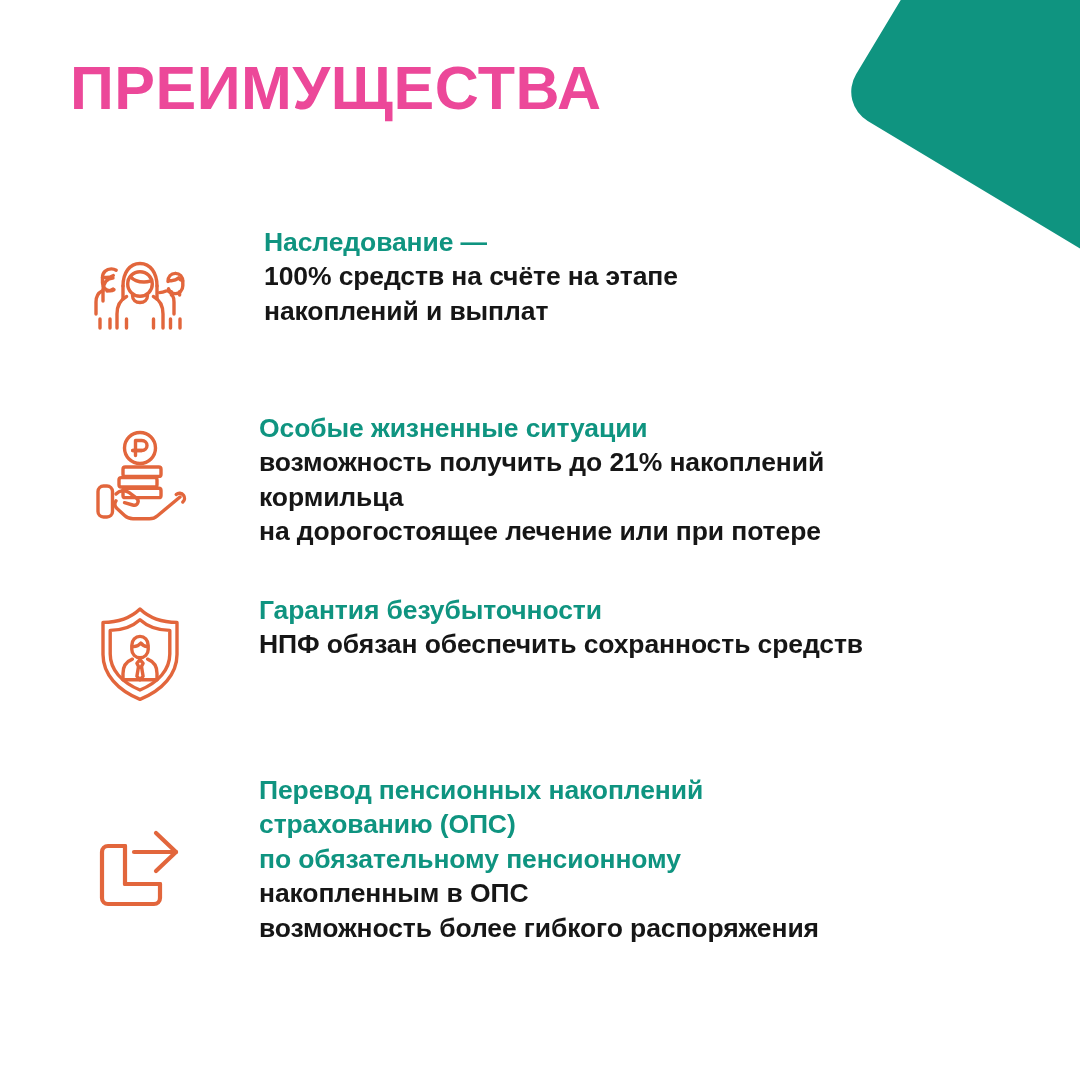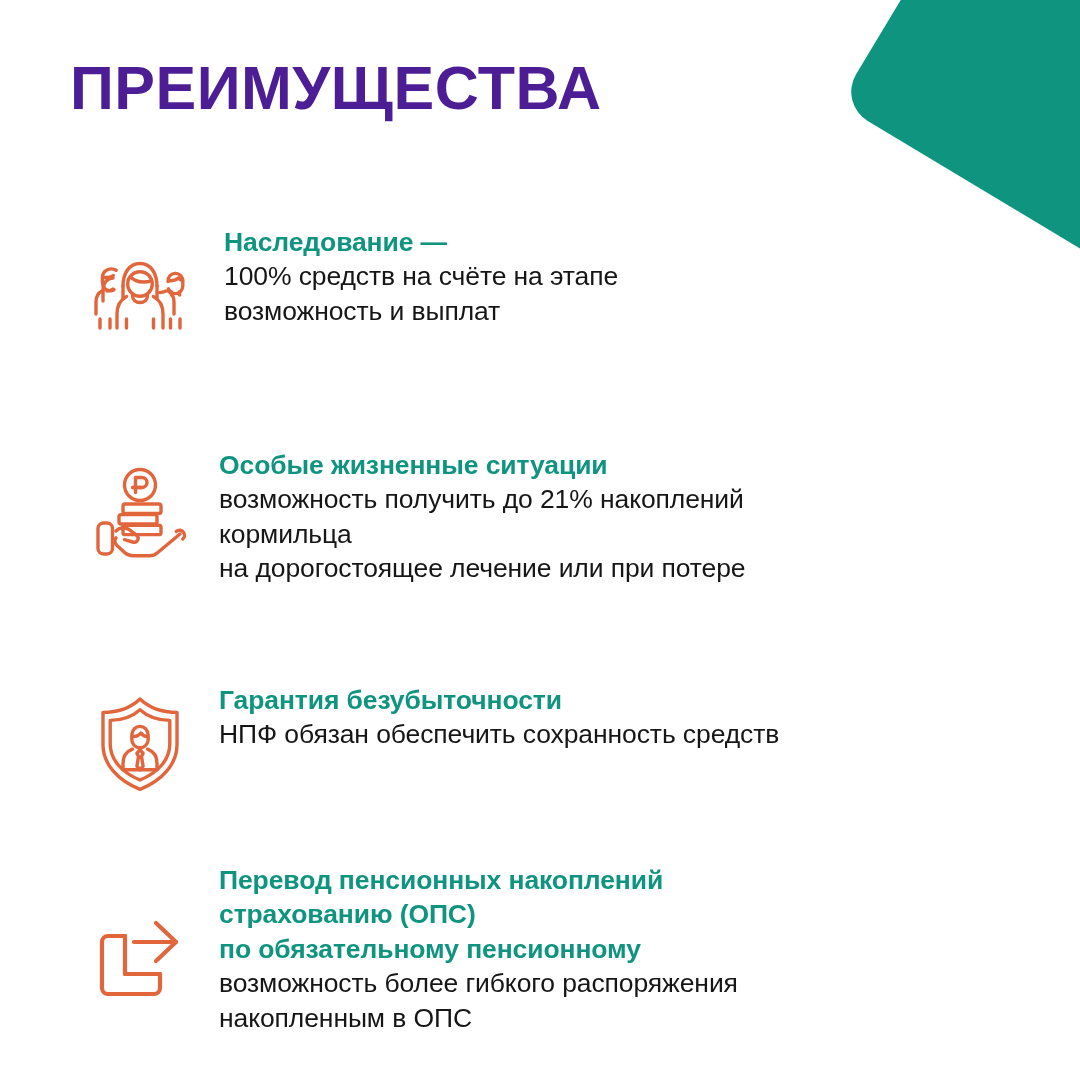--- a/index.html
+++ b/index.html
@@ -30,35 +30,36 @@
   
   .page-title{
     position:absolute;
     left:70px;
     top:56px;
     margin:0;
     font-size:61px;
     line-height:1.05;
     font-weight:bold;
     letter-spacing:0.5px;
-    color:#4c1d95;
+    color:#ec4899;
     white-space:nowrap;
   }
 
   
   .benefits{
     position:absolute;
     left:0;
     top:225px;
     width:1080px;
   }
   .benefit-row{
     display:flex;
     align-items:flex-start;
     width:924px;
+    gap:40px;
   }
   .benefit-icon{
     flex:0 0 auto;
     width:110px;
     margin-left:85px;
     display:flex;
     justify-content:center;
     align-items:flex-start;
   }
   .benefit-icon svg{display:block;}
@@ -70,36 +71,36 @@
     margin:0;
     font-size:26.5px;
     font-weight:bold;
     line-height:1.30;
     color:#0f9480;
     letter-spacing:-0.1px;
   }
   .benefit-body{
     margin:0;
     font-size:26.5px;
-    font-weight:normal;
+    font-weight:bold;
     line-height:1.30;
     color:#161616;
     letter-spacing:-0.1px;
   }
 
   
   .row-1{margin-top:0px;}
   .row-1 .benefit-icon{padding-top:22px;}
   .row-1 .benefit-text{padding-left:29px;}
 
-  .row-2{margin-top:115px;}
+  .row-2{margin-top:78px;}
   .row-2 .benefit-icon{padding-top:17px;}
   .row-2 .benefit-text{padding-left:24px;}
 
-  .row-3{margin-top:97px;}
+  .row-3{margin-top:44px;}
   .row-3 .benefit-icon{padding-top:12px;}
   .row-3 .benefit-text{padding-left:24px;}
 
   .row-4{margin-top:70px;}
   .row-4 .benefit-icon{padding-top:55px;}
   .row-4 .benefit-text{padding-left:24px;}
 </style>
 </head>
 <body>
 
@@ -147,21 +148,21 @@
             <path d="M63.5 72v9"></path>
           <path d="M10 72v9"></path>
             <path d="M20 72v9"></path>
           <path d="M80.5 72v9"></path>
             <path d="M90 72v9"></path>
         </svg>
       </div>
       <div class="benefit-text">
         <p class="benefit-heading">Наследование —</p>
         <p class="benefit-body">100% средств на счёте на этапе</p>
-        <p class="benefit-body">возможность и выплат</p>
+        <p class="benefit-body">накоплений и выплат</p>
       </div>
     </div>
 
     <div class="benefit-row row-2">
       <div class="benefit-icon">
         <svg width="100" height="100" viewBox="0 0 100 100" fill="none" stroke="#e2663c" stroke-width="3.4" stroke-linecap="round" stroke-linejoin="round">
 
           <circle cx="50" cy="20" r="15.5"></circle>
           <path d="M45.5 27.5V12.5h6.2c3.1 0 5.3 2.1 5.3 5s-2.2 5-5.3 5h-9"></path>
           <path d="M42.7 22.5h9"></path>
@@ -217,19 +218,19 @@
           <path d="M31 56h35"></path>
 
           <path d="M40 24h42"></path>
           <path d="M62 5l20 19-20 19"></path>
         </svg>
       </div>
       <div class="benefit-text">
         <p class="benefit-heading">Перевод пенсионных накоплений</p>
         <p class="benefit-heading">страхованию (ОПС)</p>
         <p class="benefit-heading">по обязательному пенсионному</p>
+        <p class="benefit-body">накопленным в ОПС</p>
         <p class="benefit-body">возможность более гибкого распоряжения</p>
-        <p class="benefit-body">накопленным в ОПС</p>
       </div>
     </div>
 
   </div>
 </div>
 
 </body></html>

